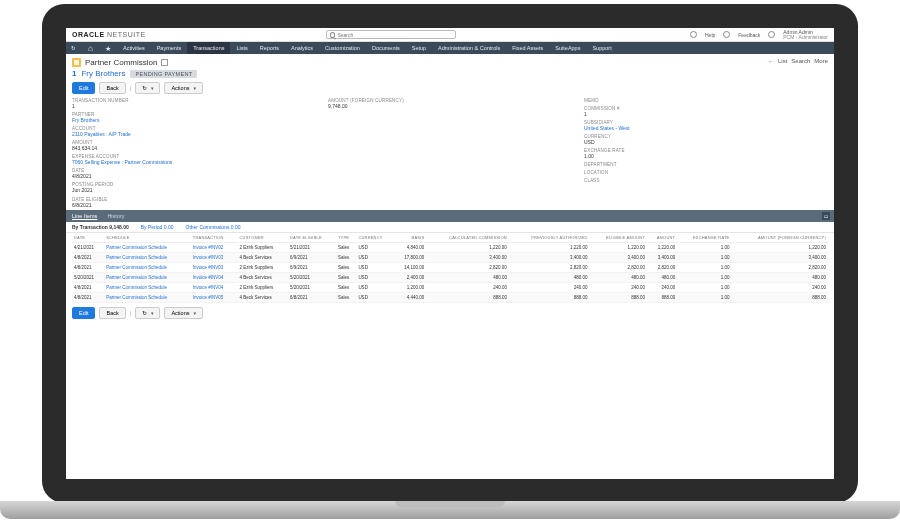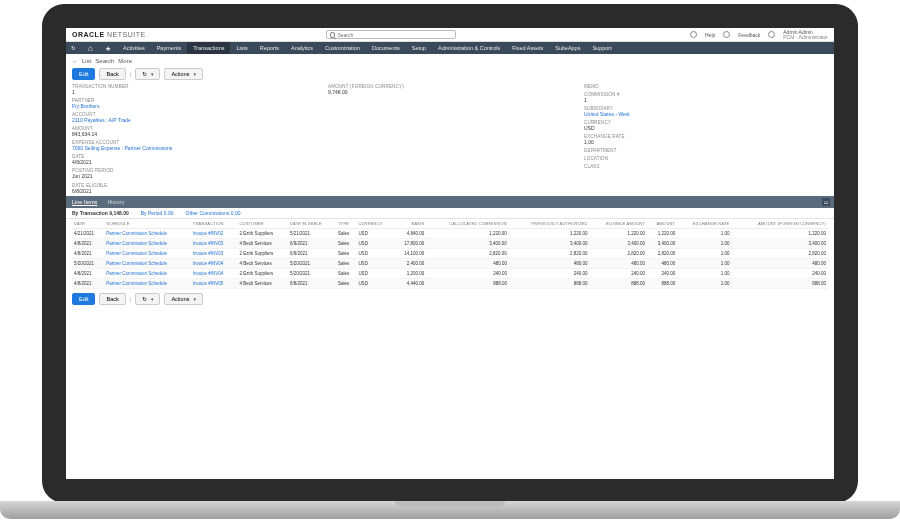--- a/index.html
+++ b/index.html
@@ -130,20 +130,32 @@
         <div class="item">Customization</div>
         <div class="item">Documents</div>
         <div class="item">Setup</div>
         <div class="item">Administration &amp; Controls</div>
         <div class="item">Fixed Assets</div>
         <div class="item">SuiteApps</div>
         <div class="item">Support</div>
       </div>
 
       <div class="page-head">
+        <div class="left">
+          <div class="ptitle-row">
+            <span class="cube"></span>
+            <span class="ptitle">Partner Commission</span>
+            <span class="ext-icon"></span>
+          </div>
+          <div class="subtitle-row">
+            <span class="sub-id">1</span>
+            <span class="sub-name">Fry Brothers</span>
+            <span class="status-pill">PENDING PAYMENT</span>
+          </div>
+        </div>
         <div class="head-actions">
           <span>←</span>
           <span>List</span>
           <span>Search</span>
           <span>More</span>
         </div>
       </div>
 
       <div class="btn-row">
         <button class="btn primary">Edit</button>

